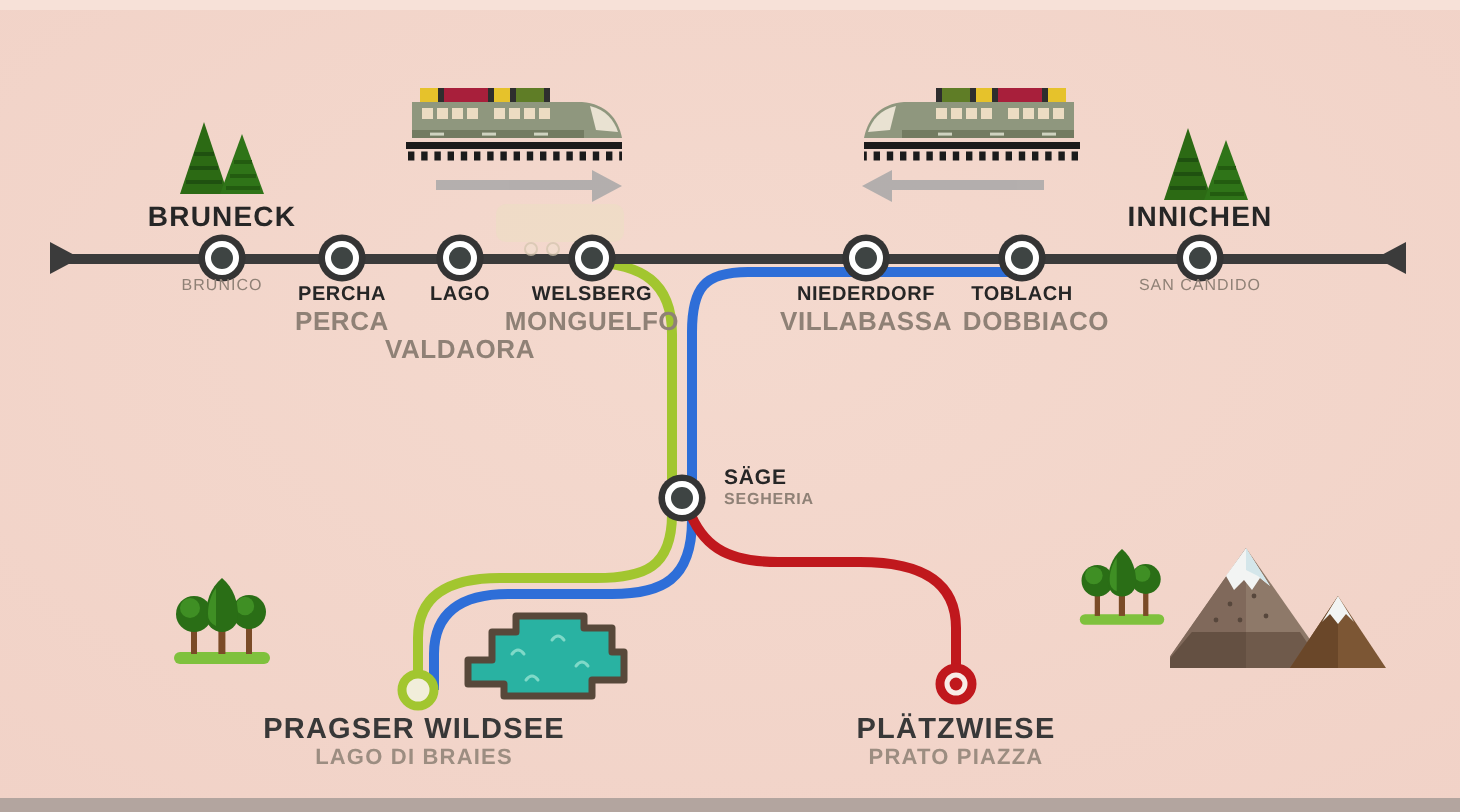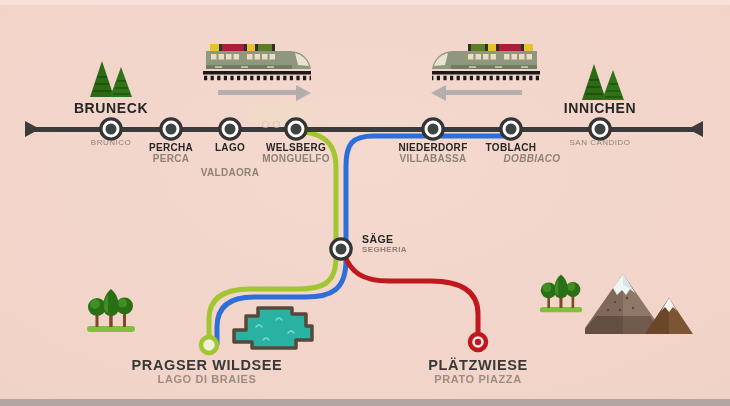--- a/index.html
+++ b/index.html
@@ -16,21 +16,21 @@
   .cap{position:absolute;width:0;height:0;z-index:2;top:121px;}
   .cap-left{left:25px;border-top:8px solid transparent;border-bottom:8px solid transparent;border-left:15px solid #3b3b3b;}
   .cap-right{left:688px;border-top:8px solid transparent;border-bottom:8px solid transparent;border-right:15px solid #3b3b3b;}
   
   .station-dot{position:absolute;width:11px;height:11px;background:#3e4443;border:3px solid #fff;
     border-radius:50%;box-shadow:0 0 0 3.3px #343434;transform:translate(-50%,-50%);z-index:3;}
   .label{position:absolute;transform:translateX(-50%);white-space:nowrap;text-align:center;z-index:4;}
   .city-label{font-size:14px;font-weight:bold;color:#262626;letter-spacing:.6px;}
   .city-sub{font-size:8px;font-weight:normal;color:#8f8176;letter-spacing:.5px;}
   .station-name{font-size:10px;font-weight:bold;color:#262626;letter-spacing:.3px;}
-  .station-sub{font-size:10px;font-weight:bold;color:#8f8176;letter-spacing:.3px;}
+  .station-sub{font-size:13px;font-weight:bold;color:#8f8176;letter-spacing:.3px;}
   .junction-label{position:absolute;z-index:4;white-space:nowrap;}
   .junction-name{font-size:10.5px;font-weight:bold;color:#262626;letter-spacing:.4px;text-align:center;}
   .junction-sub{font-size:8px;font-weight:bold;color:#8f8176;letter-spacing:.4px;}
   .terminal-name{font-size:14.5px;font-weight:bold;color:#383838;letter-spacing:.6px;}
   .terminal-sub{font-size:11px;font-weight:bold;color:#9c8d81;letter-spacing:.6px;}
   
   .arrow{position:absolute;height:5px;background:#a8a8a8;opacity:.85;z-index:2;}
   .arrow-east{left:218px;top:90px;width:78px;}
   .arrow-east::after{content:"";position:absolute;right:-15px;top:-5.5px;border-top:8px solid transparent;
     border-bottom:8px solid transparent;border-left:15px solid #a8a8a8;}
@@ -227,21 +227,21 @@
 
   <div class="label station-name" style="left:171px;top:142px;">PERCHA</div>
   <div class="label station-sub" style="left:171px;top:153px;">PERCA</div>
   <div class="label station-name" style="left:230px;top:142px;">LAGO</div>
   <div class="label station-sub" style="left:230px;top:167px;text-align:center;">VALDAORA</div>
   <div class="label station-name" style="left:296px;top:142px;">WELSBERG</div>
   <div class="label station-sub" style="left:296px;top:153px;">MONGUELFO</div>
   <div class="label station-name" style="left:433px;top:142px;">NIEDERDORF</div>
   <div class="label station-sub" style="left:433px;top:153px;text-align:right;">VILLABASSA</div>
   <div class="label station-name" style="left:511px;top:142px;">TOBLACH</div>
-  <div class="label station-sub" style="left:532px;top:153px;font-style:italic;">DOBBIACO</div>
+  <div class="label station-sub" style="left:518px;top:153px;">DOBBIACO</div>
 
   <div class="junction-label junction-name" style="left:362px;top:233px;">SÄGE</div>
   <div class="junction-label junction-sub" style="left:362px;top:245px;">SEGHERIA</div>
 
   <div class="label terminal-name" style="left:207px;top:357px;">PRAGSER WILDSEE</div>
   <div class="label terminal-name" style="left:478px;top:357px;">PLÄTZWIESE</div>
   <div class="label terminal-sub" style="left:207px;top:373px;">LAGO DI BRAIES</div>
   <div class="label terminal-sub" style="left:478px;top:373px;">PRATO PIAZZA</div>
 
   <div class="bottom-strip"></div>

